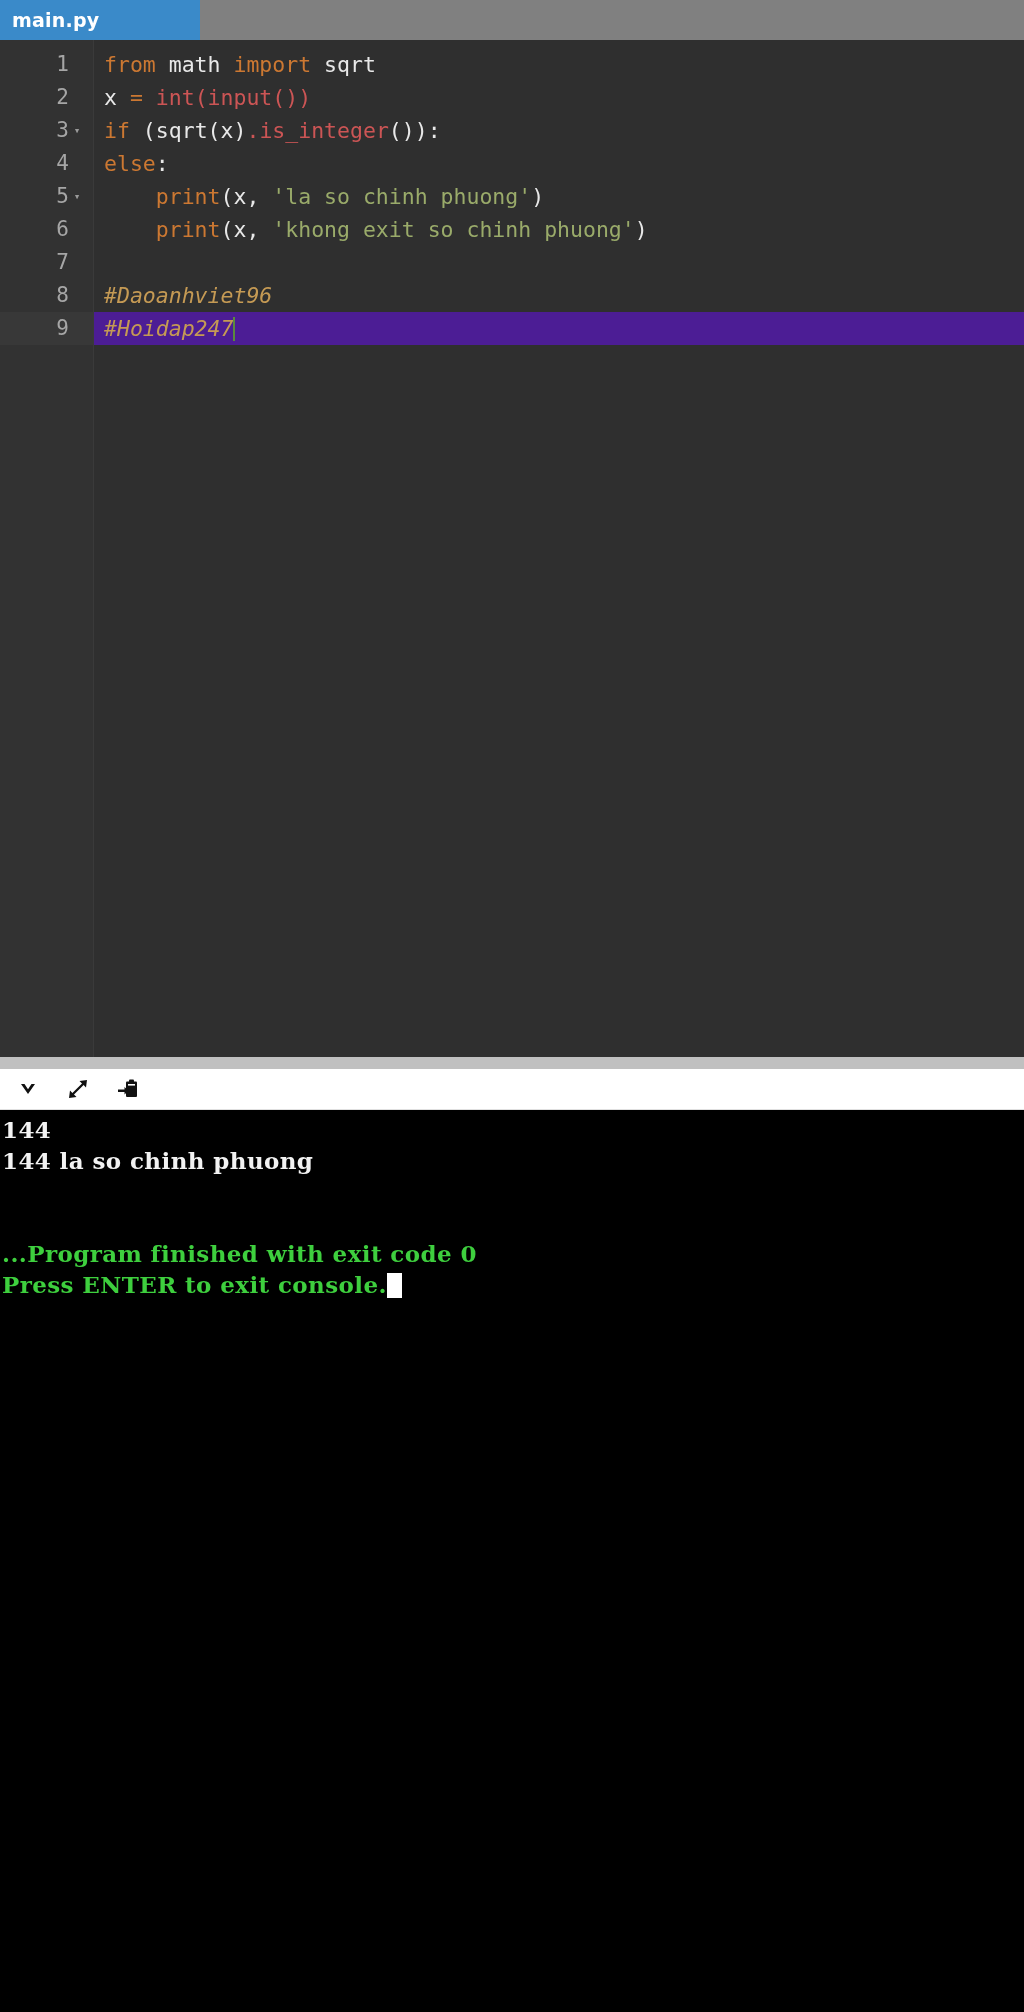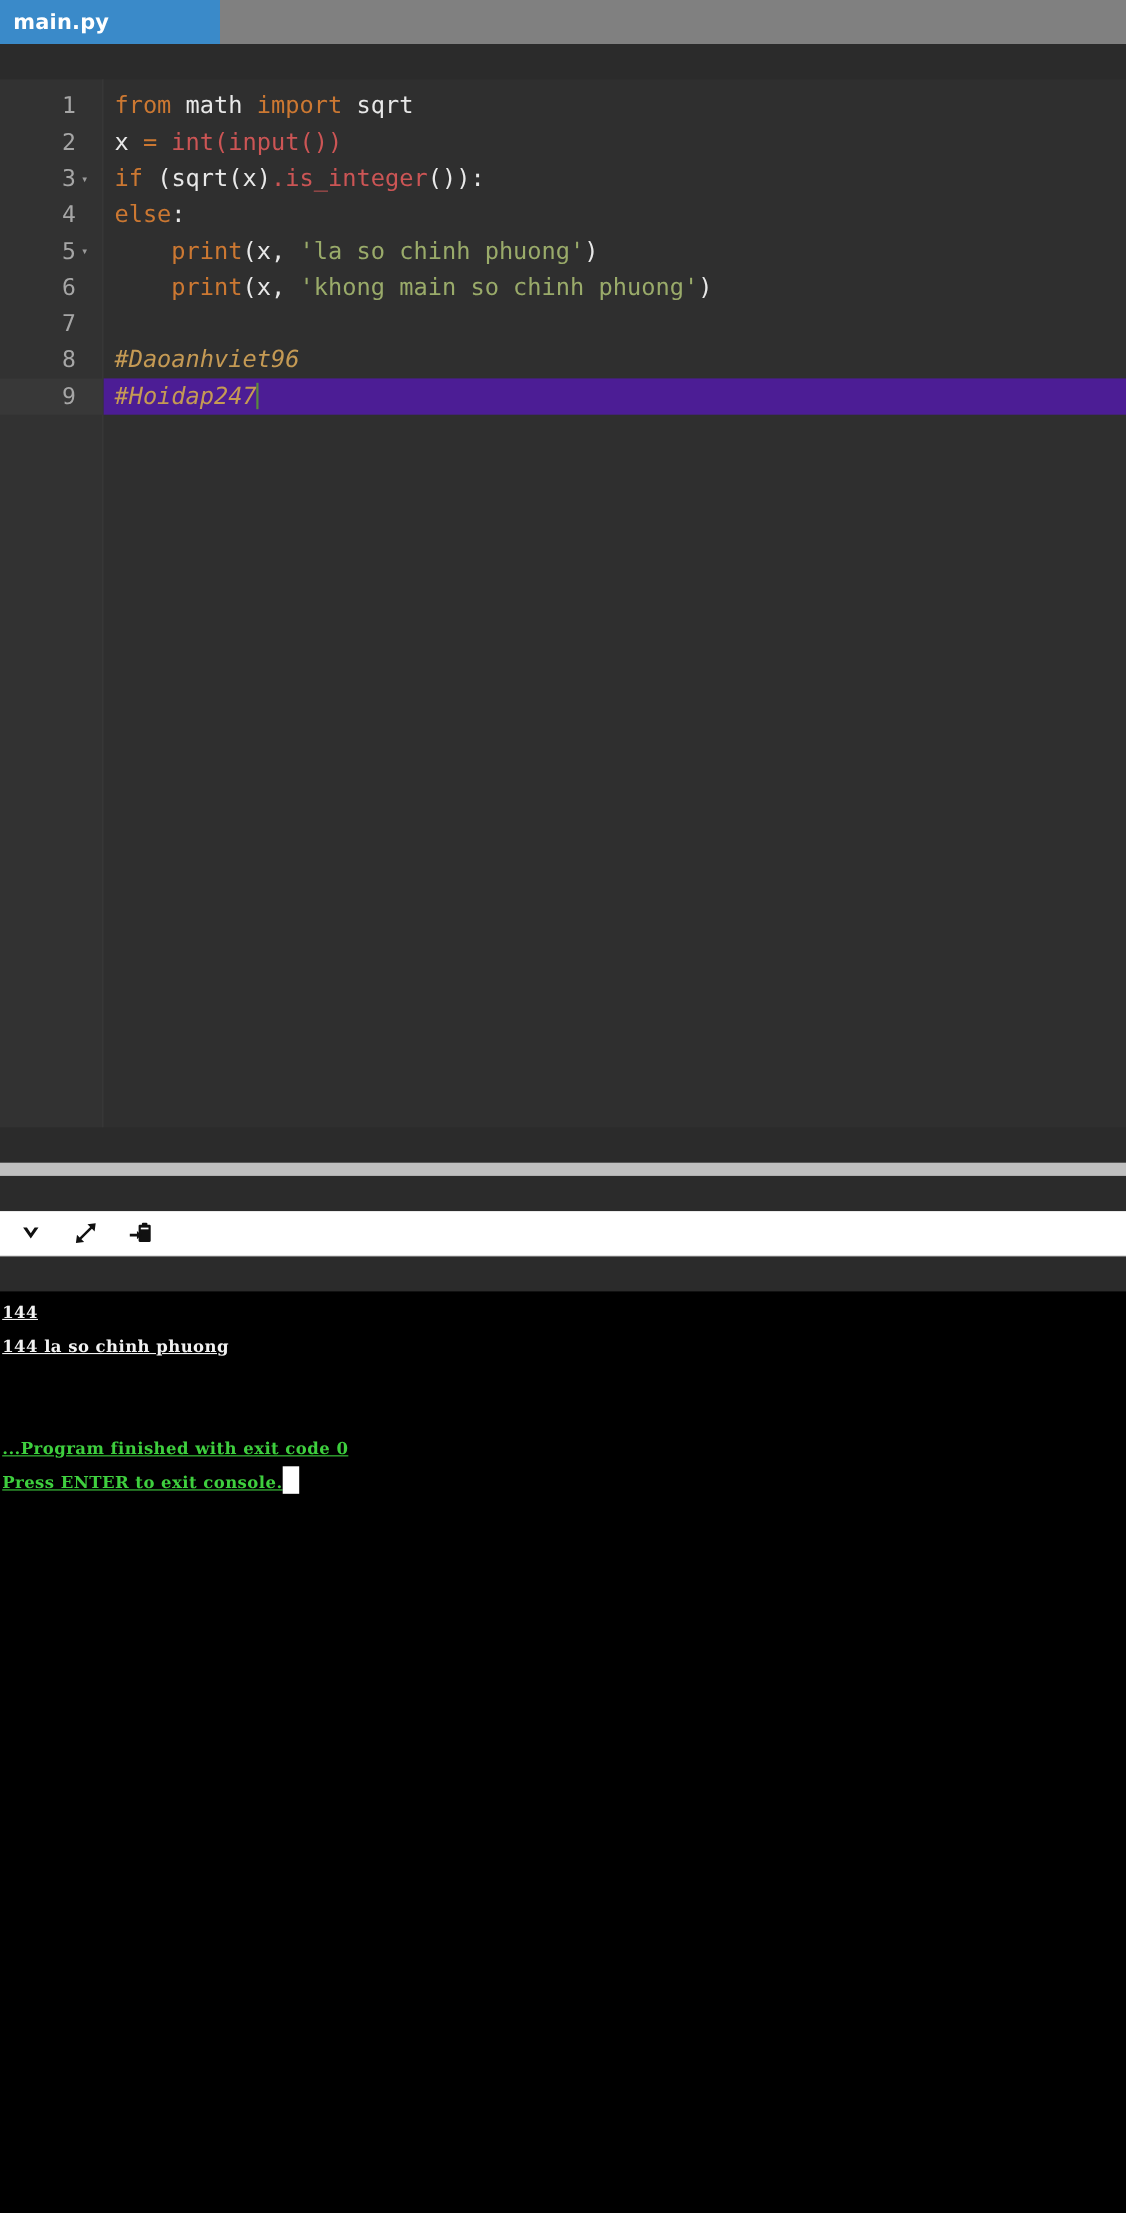--- a/index.html
+++ b/index.html
@@ -12,21 +12,20 @@
     height: 2012px;
     overflow: hidden;
     font-family: "DejaVu Sans Mono", monospace;
   }
   .app {
     width: 1024px;
     height: 2012px;
     display: flex;
     flex-direction: column;
     position: relative;
-    gap: 32px;
   }
 
   
   .tabbar {
     height: 40px;
     background: #808080;
     display: flex;
     align-items: stretch;
     flex: 0 0 40px;
   }
@@ -148,27 +147,26 @@
     cursor: pointer;
   }
   .console {
     flex: 1 1 auto;
     background: #000000;
     padding: 4px 0 0 2px;
     overflow: hidden;
     font-family: "DejaVu Sans Mono", monospace;
   }
   .con-line {
-    font-size: 15px;
+    font-size: 23px;
     line-height: 31px;
     white-space: pre;
     font-family: "DejaVu Serif", "DejaVu Sans Mono", serif;
     font-weight: bold;
     letter-spacing: 0.4px;
-    text-decoration: underline;
   }
   .con-line.out { color: #f2f2f2; }
   .con-line.blank { color: transparent; }
   .con-line.ok { color: #3ecf3e; }
   .block-cursor {
     display: inline-block;
     width: 15px;
     height: 25px;
     background: #ffffff;
     vertical-align: -5px;
@@ -224,21 +222,21 @@
           <span class="gutter-num">9</span>
           <span class="fold empty"></span>
         </div>
       </div>
     <div class="code" id="codearea">
         <div class="code-row"><span class="k">from</span><span class="pn"> </span><span class="id">math</span><span class="pn"> </span><span class="k">import</span><span class="pn"> </span><span class="id">sqrt</span></div>
         <div class="code-row"><span class="id">x </span><span class="k">= </span><span class="bi">int</span><span class="bi">(</span><span class="bi">input</span><span class="bi">()</span><span class="bi">)</span></div>
         <div class="code-row"><span class="k">if</span><span class="pn"> </span><span class="pn">(</span><span class="id">sqrt</span><span class="pn">(</span><span class="id">x</span><span class="pn">)</span><span class="bi">.</span><span class="bi">is_integer</span><span class="pn">()</span><span class="pn">)</span><span class="pn">:</span></div>
         <div class="code-row"><span class="k">else</span><span class="pn">:</span></div>
         <div class="code-row"><span class="pn">    </span><span class="fn">print</span><span class="pn">(</span><span class="id">x</span><span class="pn">, </span><span class="st">'la so chinh phuong'</span><span class="pn">)</span></div>
-        <div class="code-row"><span class="pn">    </span><span class="fn">print</span><span class="pn">(</span><span class="id">x</span><span class="pn">, </span><span class="st">'khong main so chinh phuong'</span><span class="pn">)</span></div>
+        <div class="code-row"><span class="pn">    </span><span class="fn">print</span><span class="pn">(</span><span class="id">x</span><span class="pn">, </span><span class="st">'khong exit so chinh phuong'</span><span class="pn">)</span></div>
         <div class="code-row">&nbsp;</div>
         <div class="code-row"><span class="cm">#Daoanhviet96</span></div>
         <div class="code-row current"><span class="cm">#Hoidap247</span><span class="cursor-caret"></span></div>
       </div>
   </div>
 
   <div class="console-splitter"></div>
 
   <div class="console-toolbar">
     <div class="tb-icon">

